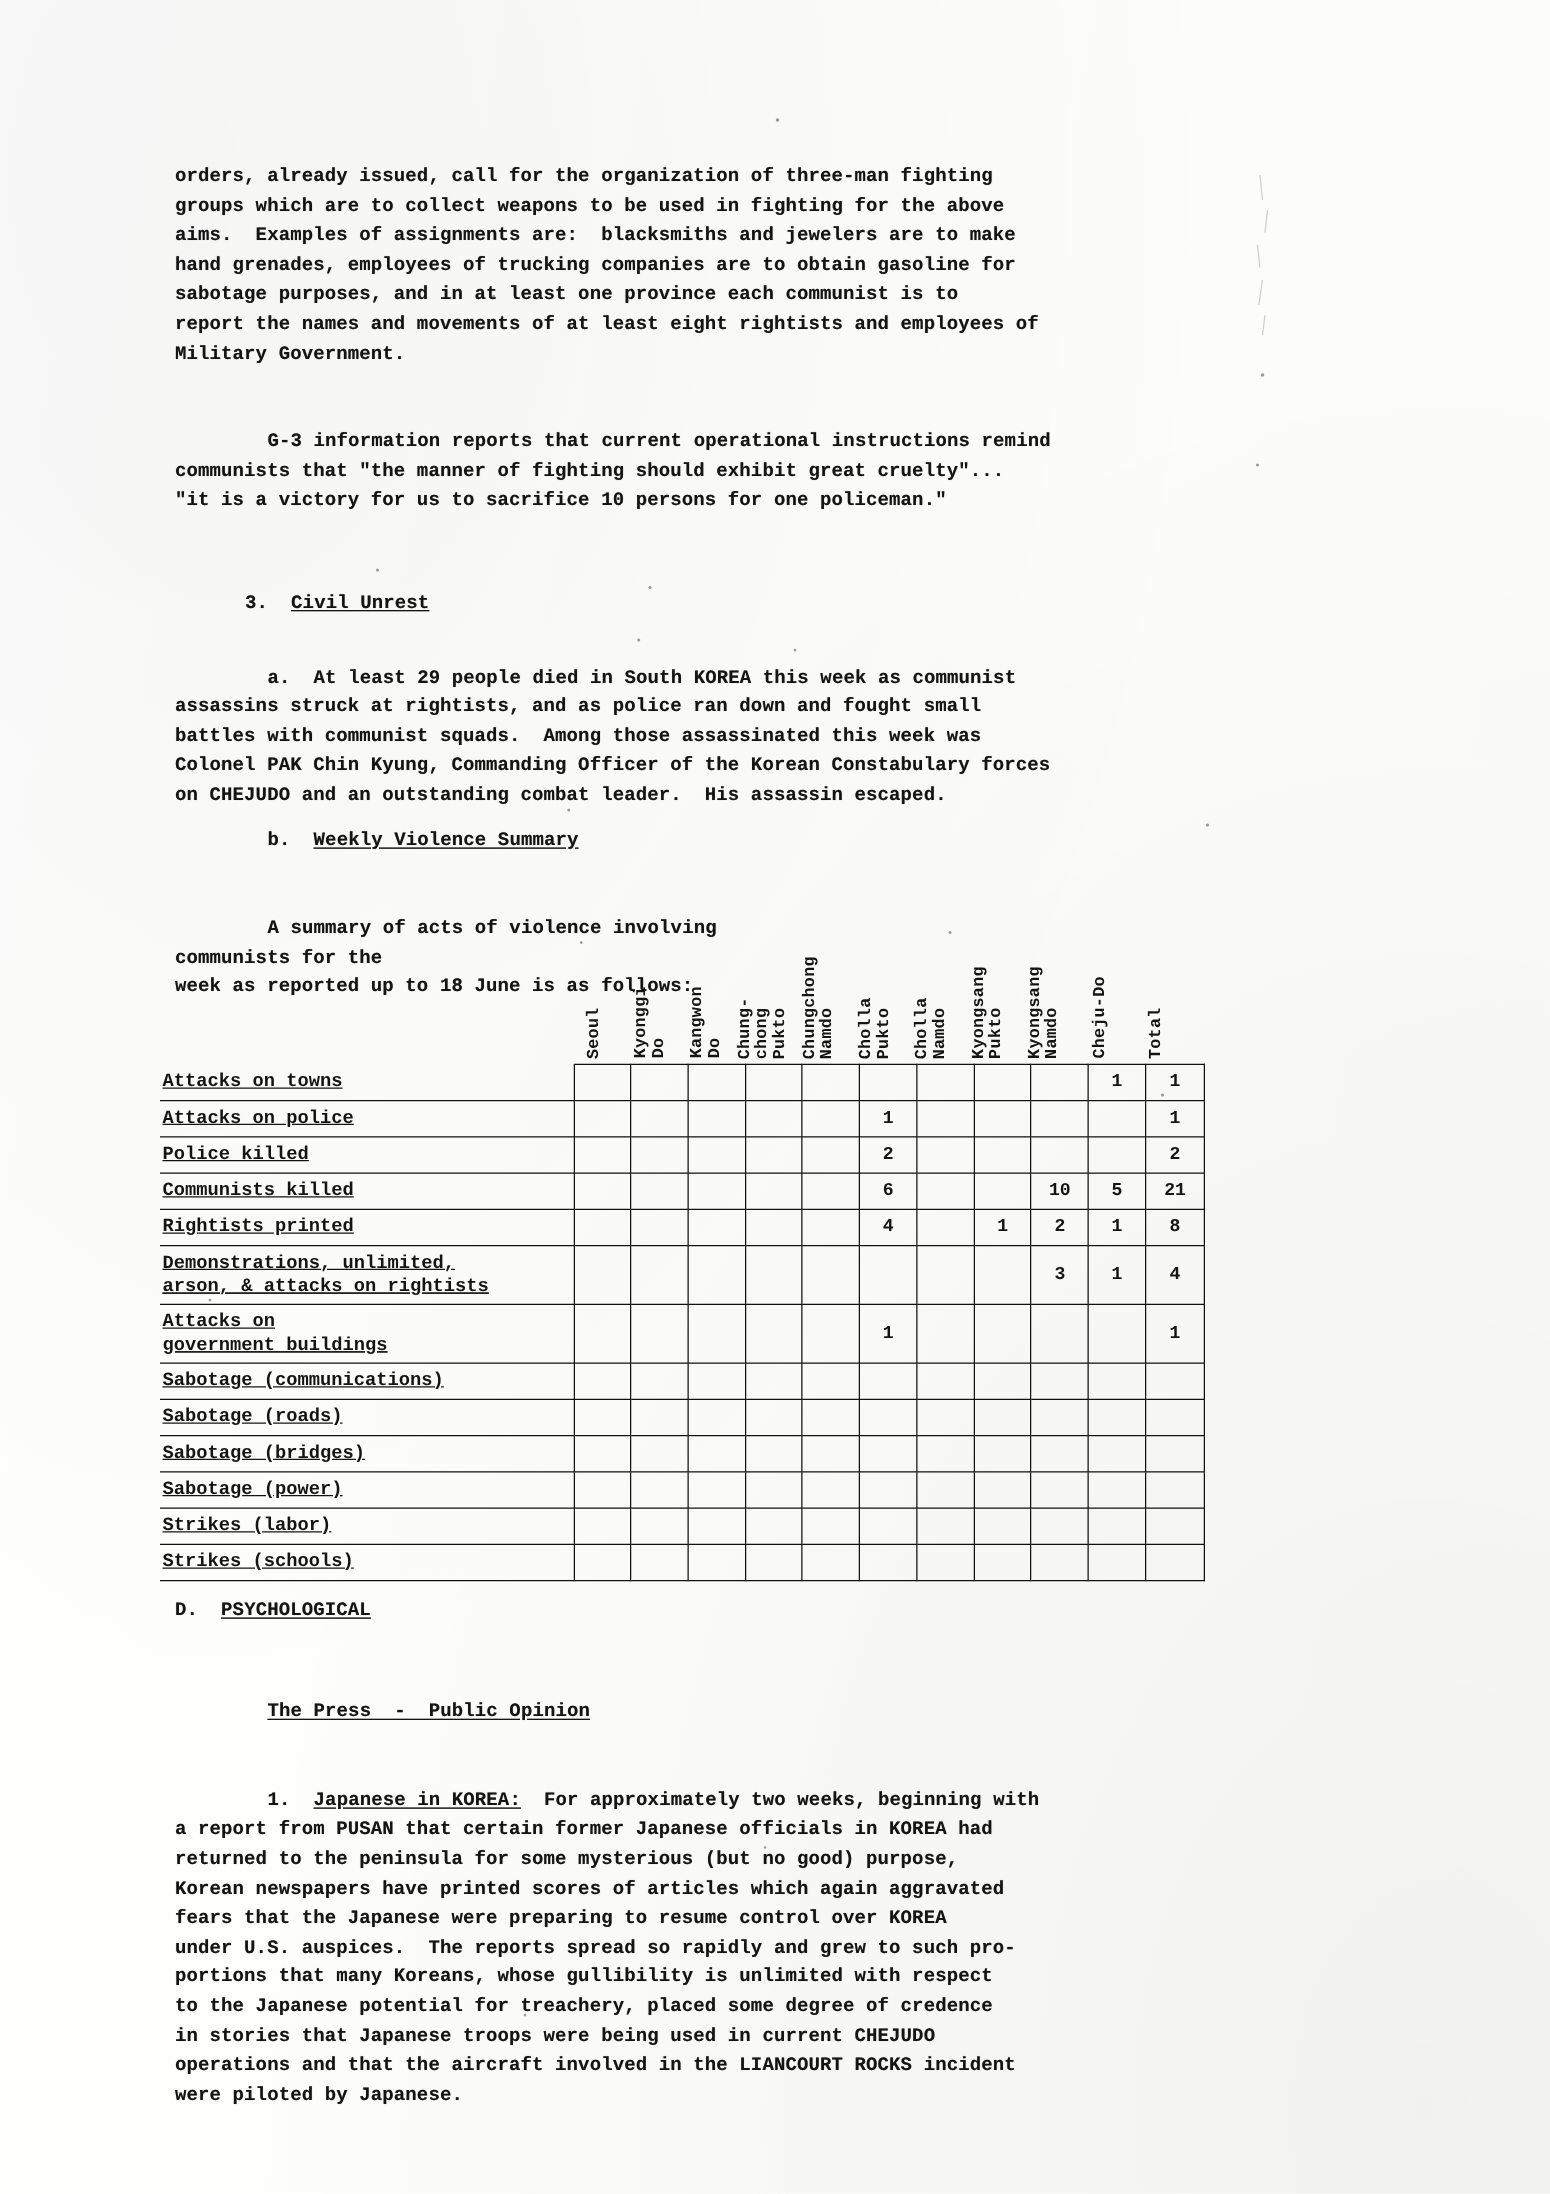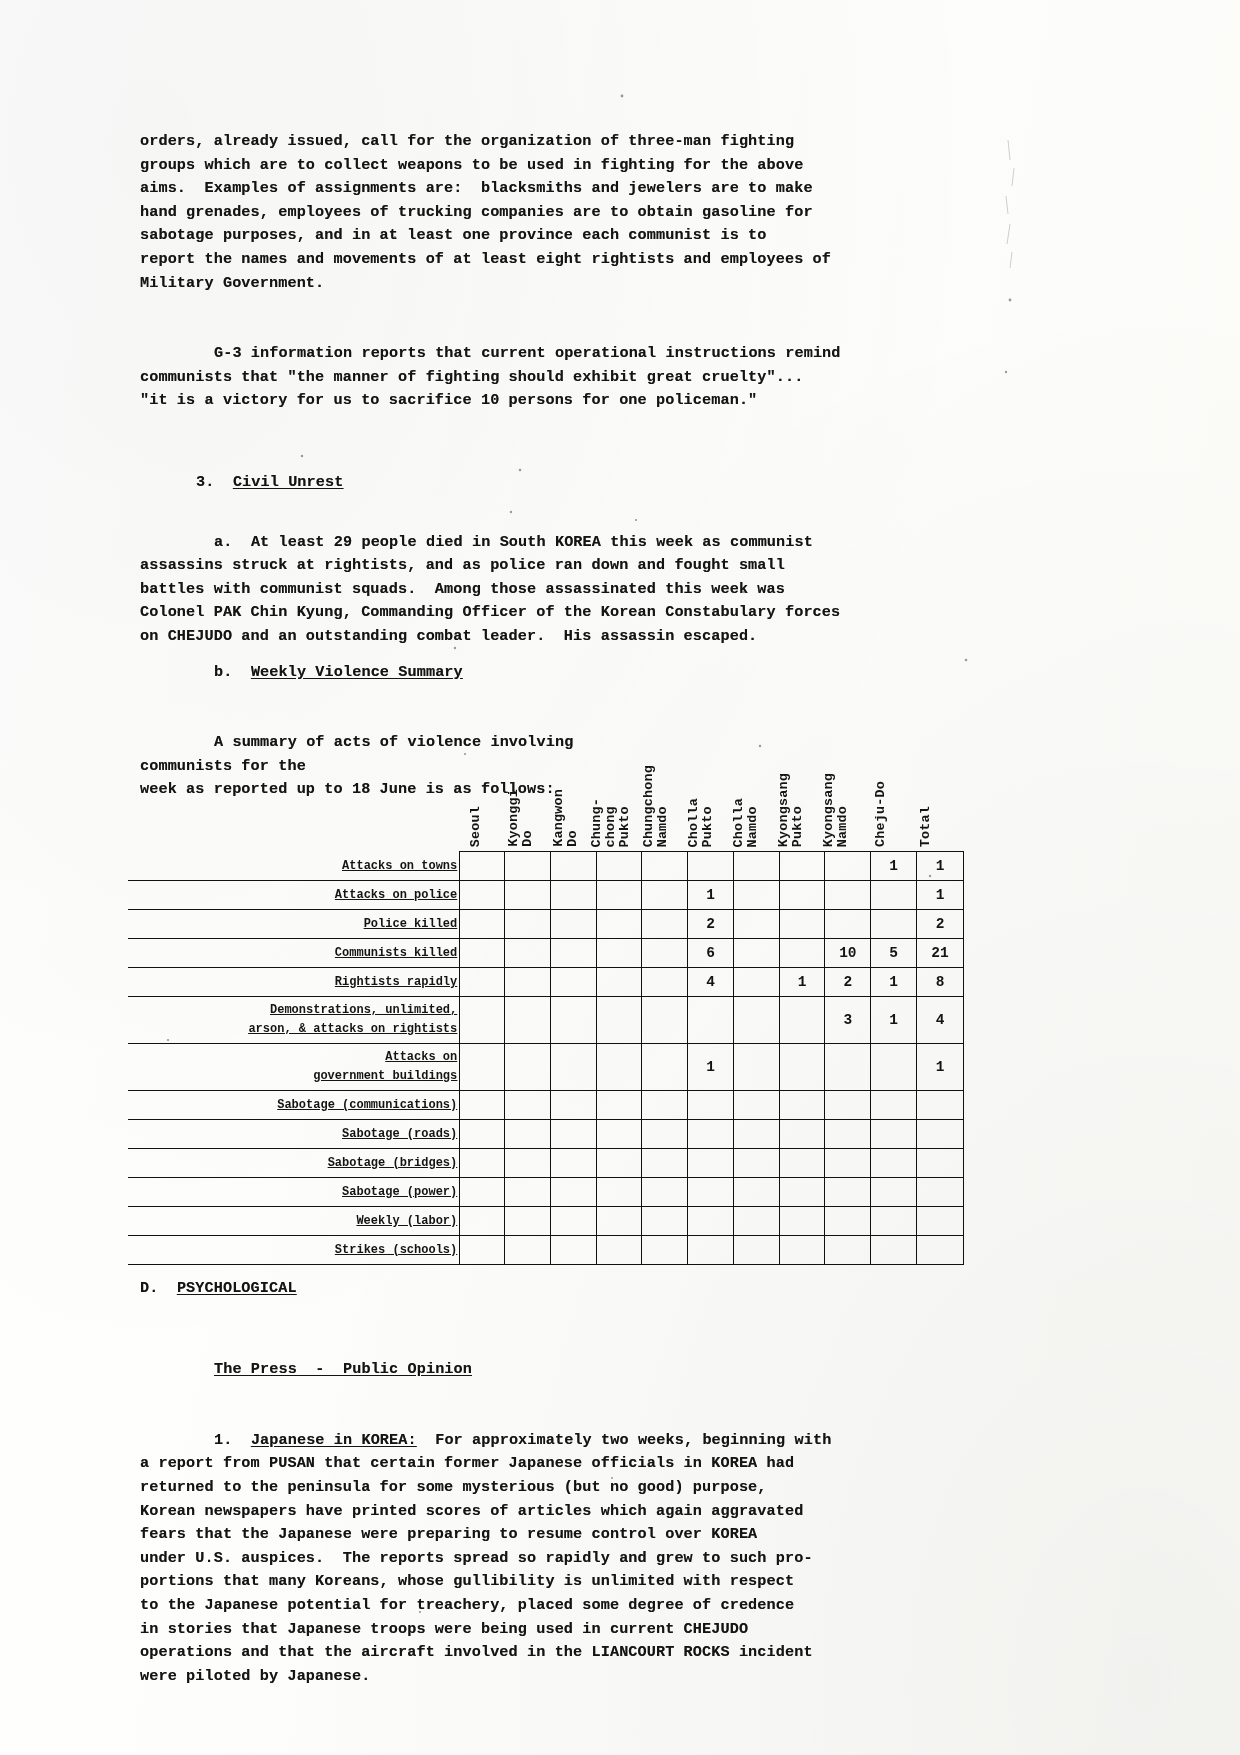--- a/index.html
+++ b/index.html
@@ -65,24 +65,24 @@
   table.vio td, table.vio th{
     border:1.6px solid #111;
     padding:0;
     font-size:14.5px;
     font-weight:700;
     vertical-align:middle;
   }
   table.vio td.lbl{
     border-left:none;border-top:none;border-bottom:1.6px solid #111;
     border-right:1.6px solid #111;
-    text-align:right;
+    text-align:left;
     padding:1px 2px 1px 2px;
     height:26px;
-    font-size:12px;
+    font-size:15px;
     line-height:18px;
     text-decoration:underline;
     text-underline-offset:1px;
   }
   table.vio td.lbl.two{
     height:44px;line-height:19px;
   }
   table.vio td.lbl.two .l1{text-decoration:none;display:block;}
   table.vio td.lbl.two .l2{text-decoration:underline;display:block;text-underline-offset:1px;}
   table.vio td.num{
@@ -310,21 +310,21 @@
               <td class="num"></td>
               <td class="num"></td>
               <td class="num">6</td>
               <td class="num"></td>
               <td class="num"></td>
               <td class="num">10</td>
               <td class="num">5</td>
               <td class="num">21</td>
             </tr>
             <tr>
-              <td class="lbl">Rightists rapidly</td>
+              <td class="lbl">Rightists printed</td>
               <td class="num"></td>
               <td class="num"></td>
               <td class="num"></td>
               <td class="num"></td>
               <td class="num"></td>
               <td class="num">4</td>
               <td class="num"></td>
               <td class="num">1</td>
               <td class="num">2</td>
               <td class="num">1</td>
@@ -414,21 +414,21 @@
               <td class="num"></td>
               <td class="num"></td>
               <td class="num"></td>
               <td class="num"></td>
               <td class="num"></td>
               <td class="num"></td>
               <td class="num"></td>
               <td class="num"></td>
             </tr>
             <tr>
-              <td class="lbl">Weekly (labor)</td>
+              <td class="lbl">Strikes (labor)</td>
               <td class="num"></td>
               <td class="num"></td>
               <td class="num"></td>
               <td class="num"></td>
               <td class="num"></td>
               <td class="num"></td>
               <td class="num"></td>
               <td class="num"></td>
               <td class="num"></td>
               <td class="num"></td>

